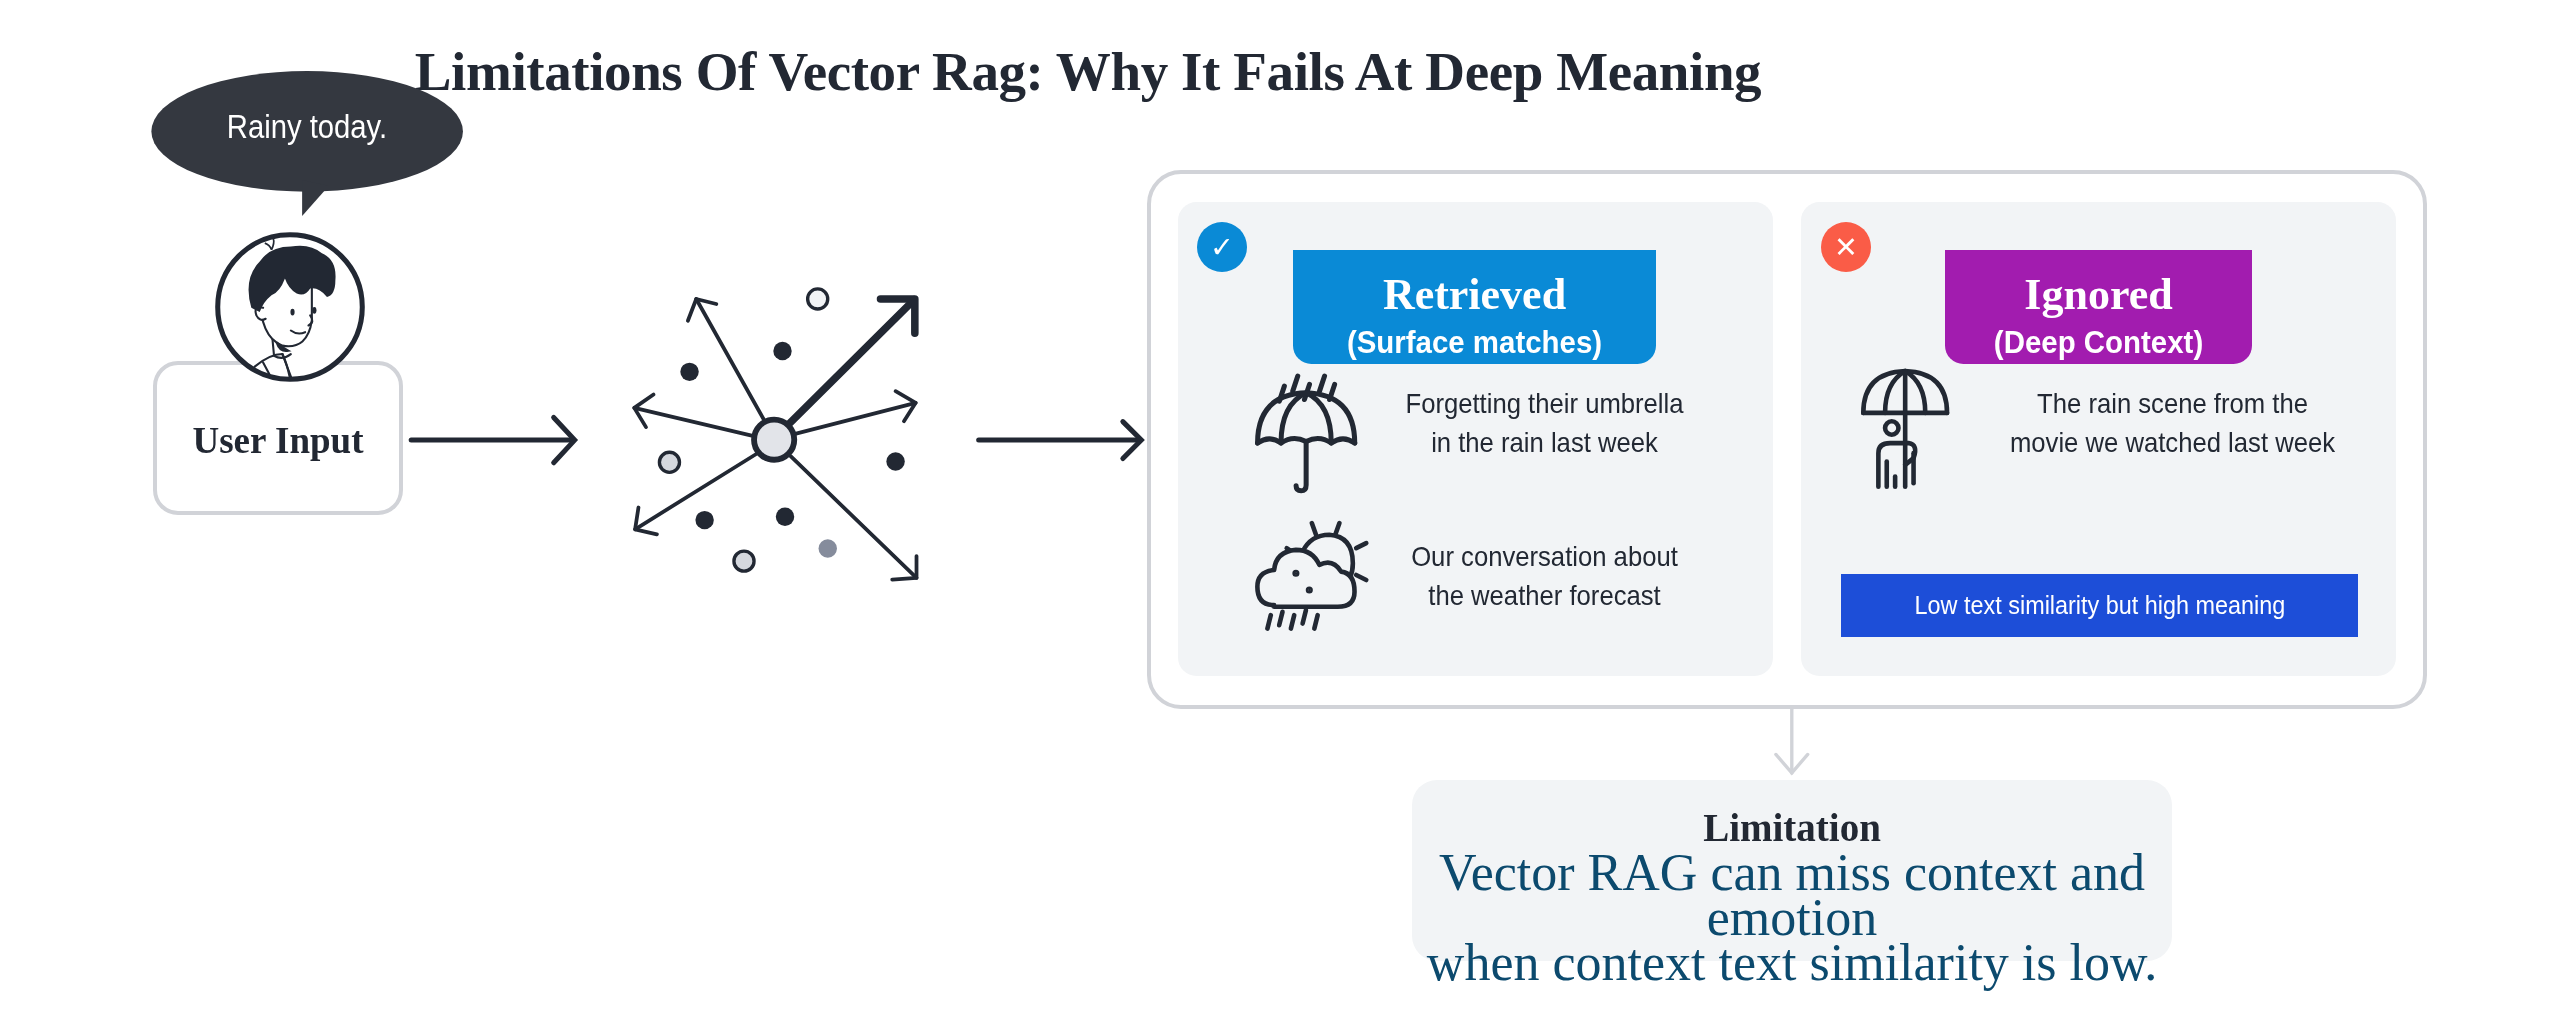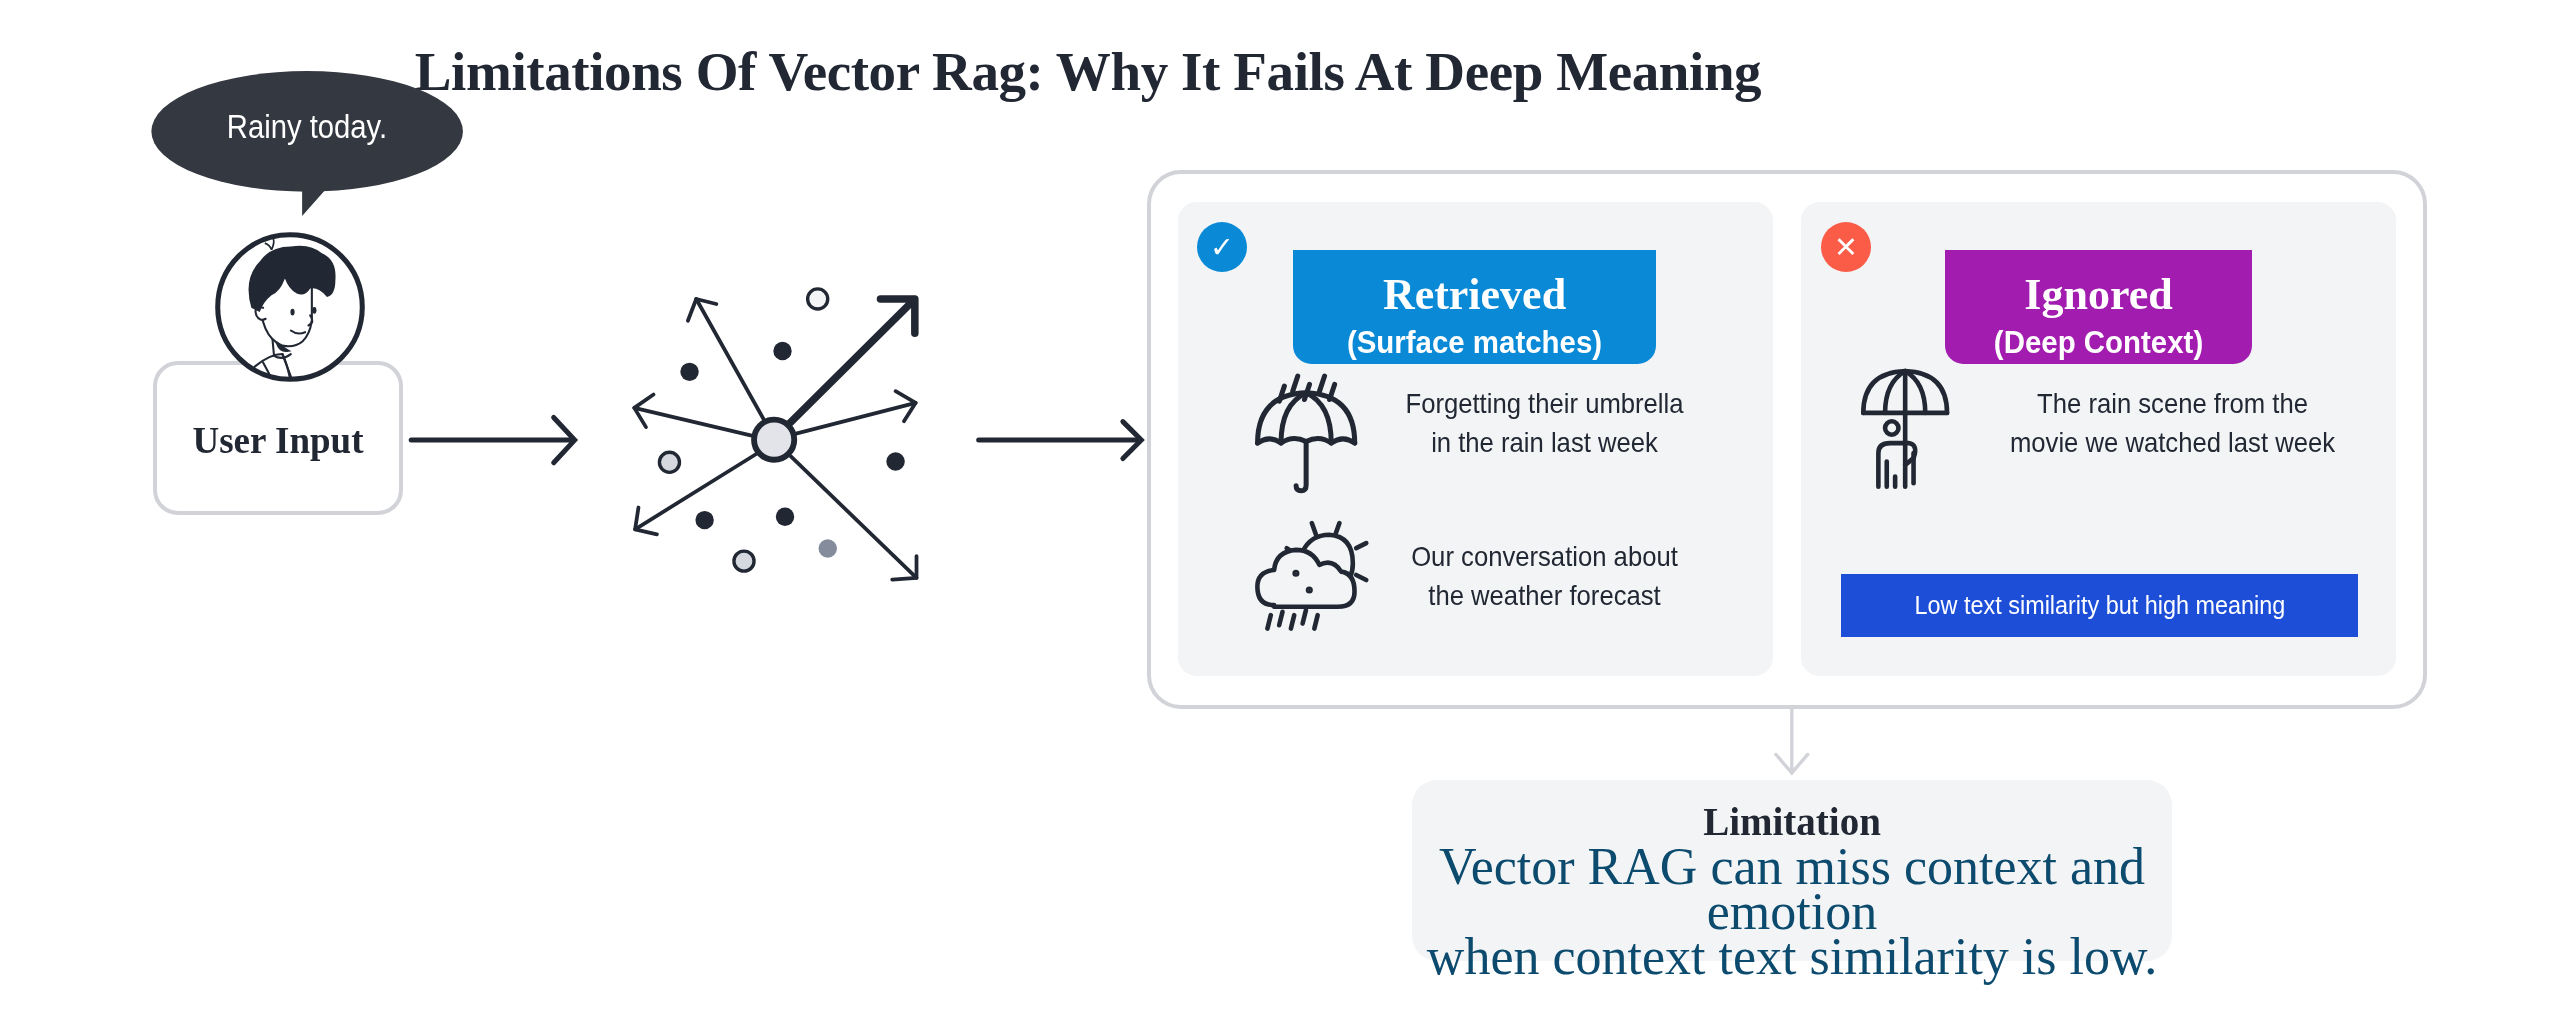--- a/index.html
+++ b/index.html
@@ -46,21 +46,21 @@
   #item-i1 { left: 1971px; top: 384px; width: 403px; }
 
   #icon-umbrella { left: 1249px; top: 361px; width: 126px; height: 134px; }
   #icon-cloud { left: 1249px; top: 513px; width: 134px; height: 134px; }
   #icon-person { left: 1853px; top: 361px; width: 101px; height: 134px; }
 
   #meaning-badge { left: 1841px; top: 574px; width: 517px; height: 63px; background: #1d4ed8; color: #fff; text-align: center; line-height: 63px; font-size: 26px; }
   #meaning-badge span { display: inline-block; transform: scaleX(0.9); }
 
   #limit-box { left: 1412px; top: 780px; width: 760px; height: 181px; background: #f2f4f6; border-radius: 25px; text-align: center; }
-  #limit-title { display: block; margin-top: 19px; font-size: 39px; font-weight: bold; line-height: 45px; color: #222833; }
+  #limit-title { display: block; margin-top: 25px; font-size: 39px; font-weight: bold; line-height: 45px; color: #222833; }
   #limit-body { display: block; font-size: 52px; line-height: 45px; color: #0c4a6e; }
 </style>
 </head>
 <body>
 
 <div id="title" class="abs serif">Limitations Of Vector Rag: Why It Fails At Deep Meaning</div>
 
 <svg id="bubble-svg" class="abs" viewBox="170 78 400 200">
   <ellipse cx="366" cy="157" rx="186" ry="72" fill="#343840"></ellipse>
   <path d="M 360 215 L 360 258 L 392 222 Z" fill="#343840"></path>

